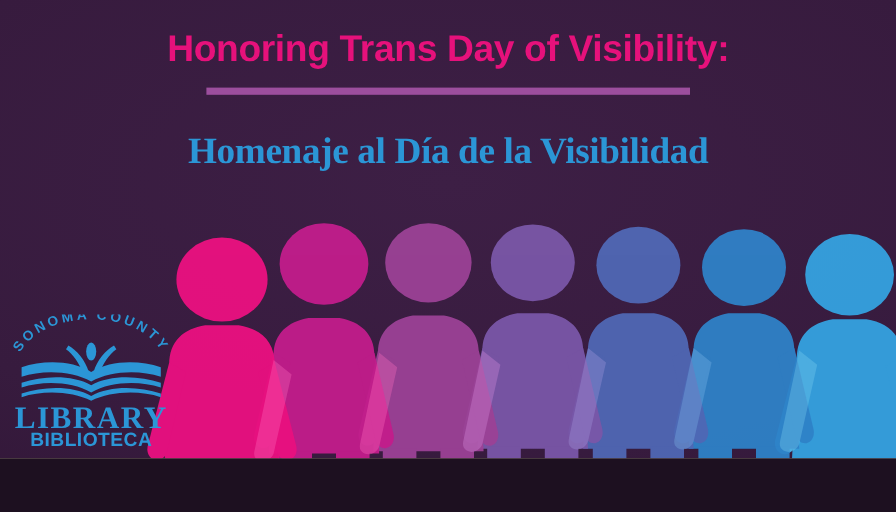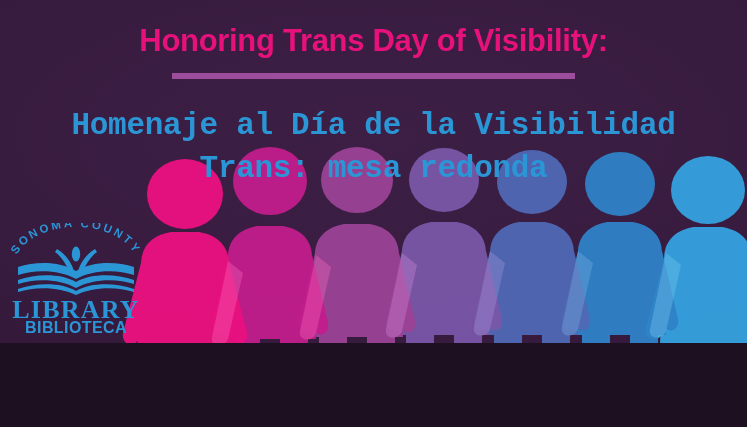--- a/index.html
+++ b/index.html
@@ -6,21 +6,21 @@
     margin: 0;
     padding: 0;
     background: #1d1020;
   }
   body {
     font-family: "Liberation Sans", sans-serif;
   }
   #poster {
     position: relative;
     width: 747px;
-    height: 343px;
+    height: 382px;
     overflow: hidden;
     background: #fef9c3;
   }
   
   .bg {
     position: absolute;
     inset: 0;
     background: radial-gradient(ellipse 120% 110% at 50% 40%, #3d1f45 0%, #371b3e 55%, #2e1433 100%);
   }
 
@@ -53,21 +53,21 @@
     display: inline-block;
     width: 403px;
     height: 6px;
     background: #9c4e9d;
     vertical-align: top;
   }
   .title-es {
     margin: 0;
     padding-top: 14px;
     color: #2b96d6;
-    font-family: Liberation Mono, monospace;
+    font-family: Liberation Serif, serif;
     font-size: 31px;
     font-weight: bold;
     line-height: 1.38;
     letter-spacing: -0.3px;
   }
   .title-es .ln { display: block; }
 
   
   .figures {
     position: absolute;
@@ -196,21 +196,20 @@
     <h1 class="title-en">
       <span class="ln">Honoring Trans Day of Visibility:</span>
     </h1>
 
     <div class="divider-wrap">
       <span class="divider"></span>
     </div>
 
     <h2 class="title-es">
       <span class="ln">Homenaje al Día de la Visibilidad</span>
-      <span class="ln">Trans: mesa redonda</span>
     </h2>
 
   </div>
 
   <div class="logo">
     <svg width="140" height="112" viewBox="0 0 140 112" xmlns="http://www.w3.org/2000/svg">
       <defs>
         <path id="arcpath" d="M 8 44 A 62 40 0 0 1 132 44" fill="none"></path>
       </defs>
 

